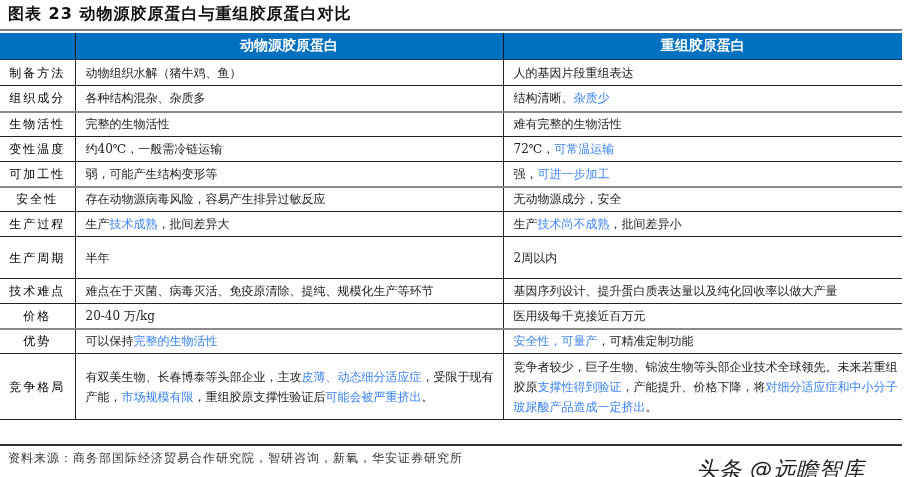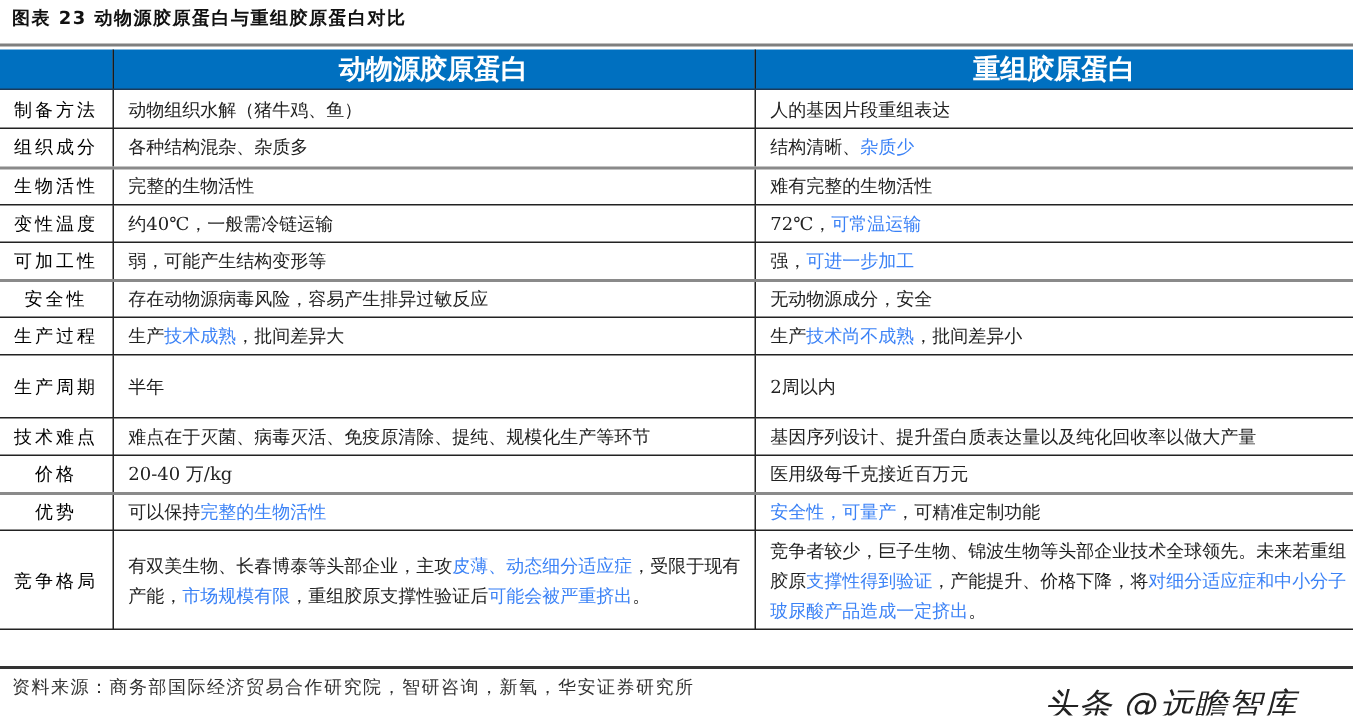--- a/index.html
+++ b/index.html
@@ -1,25 +1,25 @@
 <!DOCTYPE html>
 <html><head>
 <meta charset="utf-8">
 <style>
   html, body { margin:0; padding:0; background:#ffffff; }
   body { width:904px; height:477px; position:relative; overflow:hidden;
          font-family:"DejaVu Serif", "Liberation Serif", serif; color:#222; }
-  .title { position:absolute; left:8px; top:4px; font-size:12px; font-weight:bold;
+  .title { position:absolute; left:8px; top:4px; font-size:16px; font-weight:bold;
            font-family:"DejaVu Sans", "Liberation Sans", sans-serif; color:#111; letter-spacing:1px; }
   .title-rule { position:absolute; left:0; top:29px; width:902px; height:2px; background:#7f7f7f; }
   table.cmp { position:absolute; left:0; top:33px; width:902px; border-collapse:collapse; table-layout:fixed; }
   table.cmp col.c0 { width:75px; }
   table.cmp col.c1 { width:428px; }
   table.cmp col.c2 { width:399px; }
-  table.cmp th { background:#0070c0; color:#fff; font-size:18px; font-weight:bold; height:26px;
+  table.cmp th { background:#0070c0; color:#fff; font-size:14px; font-weight:bold; height:26px;
                  border-right:1px solid #1a1a1a; border-bottom:1px solid #1a3a5a; padding:0; text-align:center; }
   table.cmp th:last-child { border-right:none; }
   table.cmp td { font-size:12px; padding:0 0 0 10px; vertical-align:middle; line-height:20px;
                  border-bottom:1px solid #222; }
   table.cmp tr.gray td { border-bottom:2px solid #8a8a8a; }
   table.cmp td.label { text-align:center; padding:0; border-right:1px solid #222; color:#000000; letter-spacing:2px; }
   table.cmp td.c1 { border-right:1px solid #222; }
   table.cmp td.c2 { padding-left:10px; }
   .red { color:#3b82f6; }
   .source { position:absolute; left:8px; top:450px; font-size:12px; color:#333; letter-spacing:1px; }

